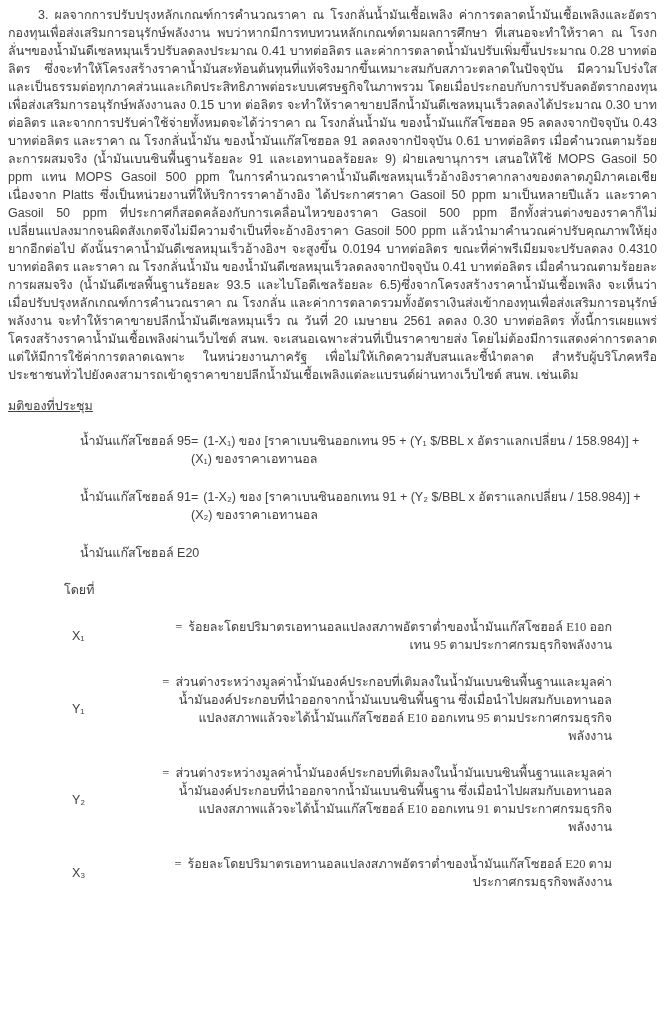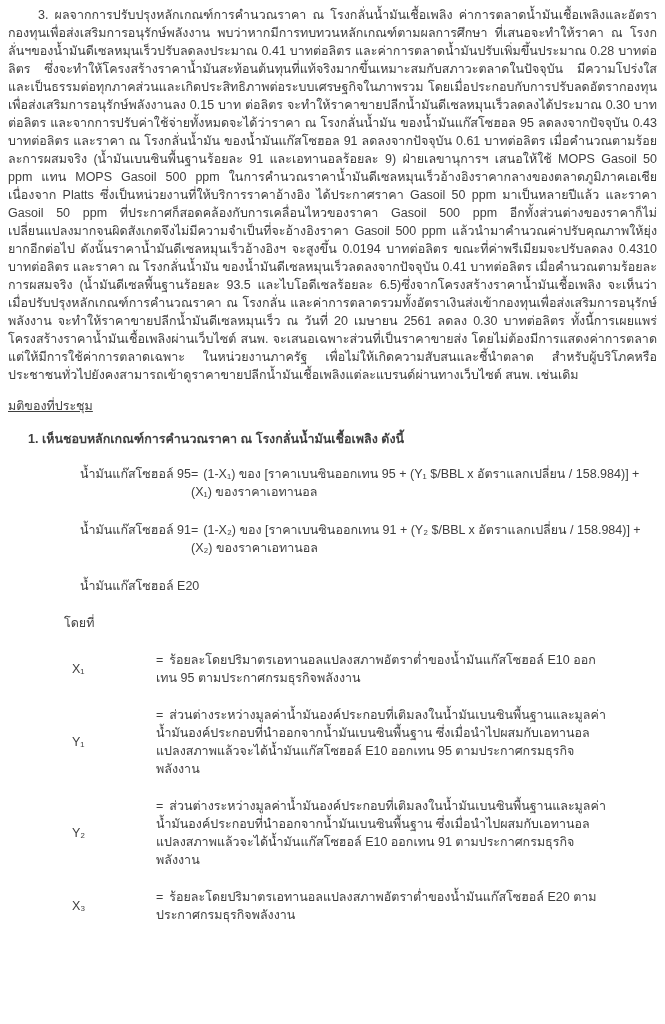--- a/index.html
+++ b/index.html
@@ -48,33 +48,32 @@
     margin-left: 64px;
     width: 540px;
   }
   .def-row {
     display: grid;
     grid-template-columns: 84px 1fr;
     align-items: center;
     margin-top: 19px;
   }
   .def-term { align-self: center; }
-  .def-text { text-align: left; }
+  .def-text { text-align: right; font-family: Liberation Serif, serif; }
   .def-eq { margin-right: 6px; }
 </style>
 </head>
 <body>
 
 <div class="doc">
 
   <p class="main-paragraph">3. ผลจากการปรับปรุงหลักเกณฑ์การคำนวณราคา ณ โรงกลั่นน้ำมันเชื้อเพลิง ค่าการตลาดน้ำมันเชื้อเพลิงและอัตรากองทุนเพื่อส่งเสริมการอนุรักษ์พลังงาน พบว่าหากมีการทบทวนหลักเกณฑ์ตามผลการศึกษา ที่เสนอจะทำให้ราคา ณ โรงกลั่นฯของน้ำมันดีเซลหมุนเร็วปรับลดลงประมาณ 0.41 บาทต่อลิตร และค่าการตลาดน้ำมันปรับเพิ่มขึ้นประมาณ 0.28 บาทต่อลิตร ซึ่งจะทำให้โครงสร้างราคาน้ำมันสะท้อนต้นทุนที่แท้จริงมากขึ้นเหมาะสมกับสภาวะตลาดในปัจจุบัน มีความโปร่งใสและเป็นธรรมต่อทุกภาคส่วนและเกิดประสิทธิภาพต่อระบบเศรษฐกิจในภาพรวม โดยเมื่อประกอบกับการปรับลดอัตรากองทุนเพื่อส่งเสริมการอนุรักษ์พลังงานลง 0.15 บาท ต่อลิตร จะทำให้ราคาขายปลีกน้ำมันดีเซลหมุนเร็วลดลงได้ประมาณ 0.30 บาทต่อลิตร และจากการปรับค่าใช้จ่ายทั้งหมดจะได้ว่าราคา ณ โรงกลั่นน้ำมัน ของน้ำมันแก๊สโซฮอล 95 ลดลงจากปัจจุบัน 0.43 บาทต่อลิตร และราคา ณ โรงกลั่นน้ำมัน ของน้ำมันแก๊สโซฮอล 91 ลดลงจากปัจจุบัน 0.61 บาทต่อลิตร เมื่อคำนวณตามร้อยละการผสมจริง (น้ำมันเบนซินพื้นฐานร้อยละ 91 และเอทานอลร้อยละ 9) ฝ่ายเลขานุการฯ เสนอให้ใช้ MOPS Gasoil 50 ppm แทน MOPS Gasoil 500 ppm ในการคำนวณราคาน้ำมันดีเซลหมุนเร็วอ้างอิงราคากลางของตลาดภูมิภาคเอเชีย เนื่องจาก Platts ซึ่งเป็นหน่วยงานที่ให้บริการราคาอ้างอิง ได้ประกาศราคา Gasoil 50 ppm มาเป็นหลายปีแล้ว และราคา Gasoil 50 ppm ที่ประกาศก็สอดคล้องกับการเคลื่อนไหวของราคา Gasoil 500 ppm อีกทั้งส่วนต่างของราคาก็ไม่เปลี่ยนแปลงมากจนผิดสังเกตจึงไม่มีความจำเป็นที่จะอ้างอิงราคา Gasoil 500 ppm แล้วนำมาคำนวณค่าปรับคุณภาพให้ยุ่งยากอีกต่อไป ดังนั้นราคาน้ำมันดีเซลหมุนเร็วอ้างอิงฯ จะสูงขึ้น 0.0194 บาทต่อลิตร ขณะที่ค่าพรีเมียมจะปรับลดลง 0.4310 บาทต่อลิตร และราคา ณ โรงกลั่นน้ำมัน ของน้ำมันดีเซลหมุนเร็วลดลงจากปัจจุบัน 0.41 บาทต่อลิตร เมื่อคำนวณตามร้อยละการผสมจริง (น้ำมันดีเซลพื้นฐานร้อยละ 93.5 และไบโอดีเซลร้อยละ 6.5)ซึ่งจากโครงสร้างราคาน้ำมันเชื้อเพลิง จะเห็นว่าเมื่อปรับปรุงหลักเกณฑ์การคำนวณราคา ณ โรงกลั่น และค่าการตลาดรวมทั้งอัตราเงินส่งเข้ากองทุนเพื่อส่งเสริมการอนุรักษ์พลังงาน จะทำให้ราคาขายปลีกน้ำมันดีเซลหมุนเร็ว ณ วันที่ 20 เมษายน 2561 ลดลง 0.30 บาทต่อลิตร ทั้งนี้การเผยแพร่โครงสร้างราคาน้ำมันเชื้อเพลิงผ่านเว็บไซต์ สนพ. จะเสนอเฉพาะส่วนที่เป็นราคาขายส่ง โดยไม่ต้องมีการแสดงค่าการตลาด แต่ให้มีการใช้ค่าการตลาดเฉพาะ ในหน่วยงานภาครัฐ เพื่อไม่ให้เกิดความสับสนและชี้นำตลาด สำหรับผู้บริโภคหรือประชาชนทั่วไปยังคงสามารถเข้าดูราคาขายปลีกน้ำมันเชื้อเพลิงแต่ละแบรนด์ผ่านทางเว็บไซต์ สนพ. เช่นเดิม</p>
 
   <div class="resolution-heading">มติของที่ประชุม</div>
 
-  <div class="item-1">1. เห็นชอบหลักเกณฑ์การคำนวณราคา ณ โรงกลั่นน้ำมันเชื้อเพลิง ดังนี้</div>
 
   <div class="formulas">
     <div class="formula">
       <span class="formula-label">น้ำมันแก๊สโซฮอล์ 95</span>
       <span class="formula-body"><span class="formula-eq">=</span><span>(1-X₁) ของ [ราคาเบนซินออกเทน 95 + (Y₁ $/BBL x อัตราแลกเปลี่ยน / 158.984)] + (X₁) ของราคาเอทานอล</span></span>
     </div>
     <div class="formula">
       <span class="formula-label">น้ำมันแก๊สโซฮอล์ 91</span>
       <span class="formula-body"><span class="formula-eq">=</span><span>(1-X₂) ของ [ราคาเบนซินออกเทน 91 + (Y₂ $/BBL x อัตราแลกเปลี่ยน / 158.984)] + (X₂) ของราคาเอทานอล</span></span>
     </div>

